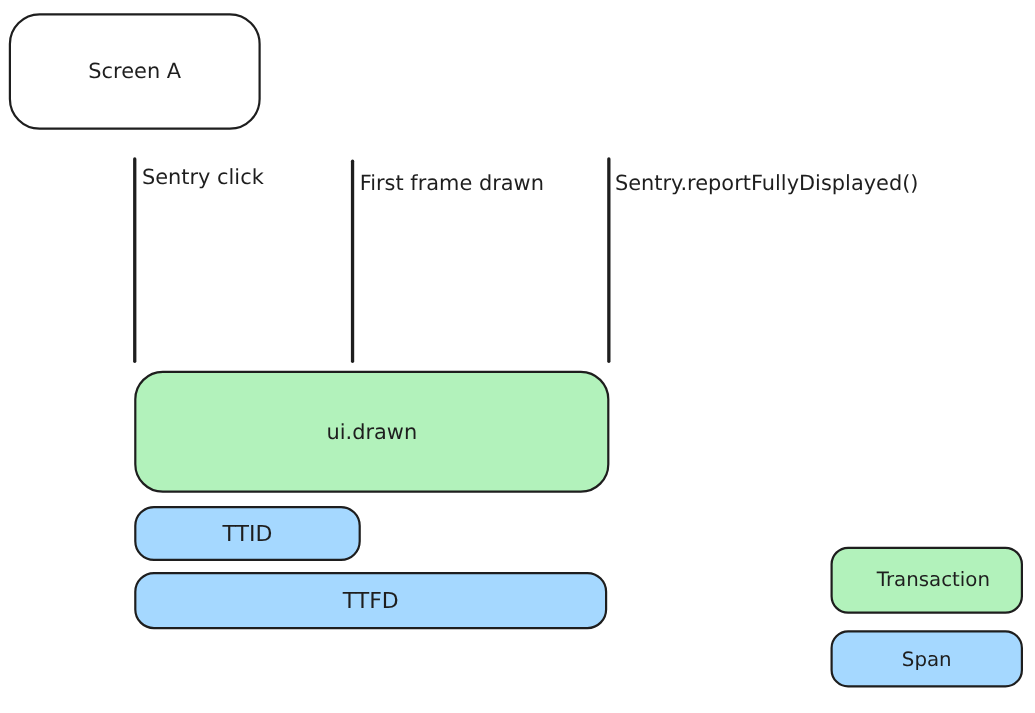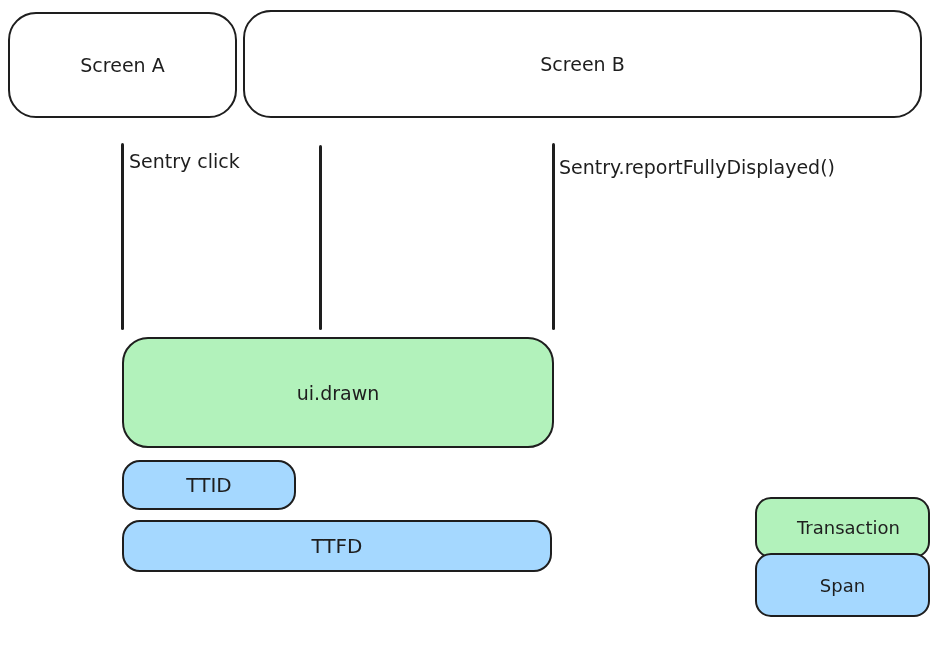--- a/index.html
+++ b/index.html
@@ -53,47 +53,45 @@
   #event-label-3 { left: 559px; top: 158px; }
 
   .bar {
     border-radius: 18px;
     font-size: 20px;
   }
   .bar-transaction { background: var(--transaction, #b2f2bb); }
   .bar-span        { background: var(--span, #a5d8ff); }
 
   #bar-uiload { left: 122px; top: 337px; width: 432px; height: 111px; border-radius: 26px; font-size: 19px; }
-  #bar-ttid   { left: 122px; top: 460px; width: 174px; height: 50px; }
+  #bar-ttid   { left: 122px; top: 460px; width: 206px; height: 50px; }
   #bar-ttfd   { left: 122px; top: 520px; width: 430px; height: 52px; }
 
   .legend-box {
     font-size: 18px;
     border-radius: 16px;
   }
   #legend-transaction { left: 755px; top: 497px; width: 175px; height: 61px; padding-left: 12px; }
-  #legend-span        { left: 755px; top: 553px; width: 175px; height: 64px; }
+  #legend-span        { left: 755px; top: 573px; width: 175px; height: 52px; }
 </style>
 </head>
 <body>
 
 <div id="canvas">
 
   <div class="box screen-box" id="screen-a">
     <span>Screen A</span>
   </div>
-  <div class="box screen-box" id="screen-b">
-    <span>Screen B</span>
-  </div>
 
   <div class="event-line" id="event-line-1"></div>
   <div class="event-line" id="event-line-2"></div>
   <div class="event-line" id="event-line-3"></div>
 
   <div class="event-label" id="event-label-1">Sentry click</div>
+  <div class="event-label" id="event-label-2">First frame drawn</div>
   <div class="event-label" id="event-label-3">Sentry.reportFullyDisplayed()</div>
 
   <div class="box bar bar-transaction" id="bar-uiload">
     <span>ui.drawn</span>
   </div>
   <div class="box bar bar-span" id="bar-ttid">
     <span>TTID</span>
   </div>
   <div class="box bar bar-span" id="bar-ttfd">
     <span>TTFD</span>

